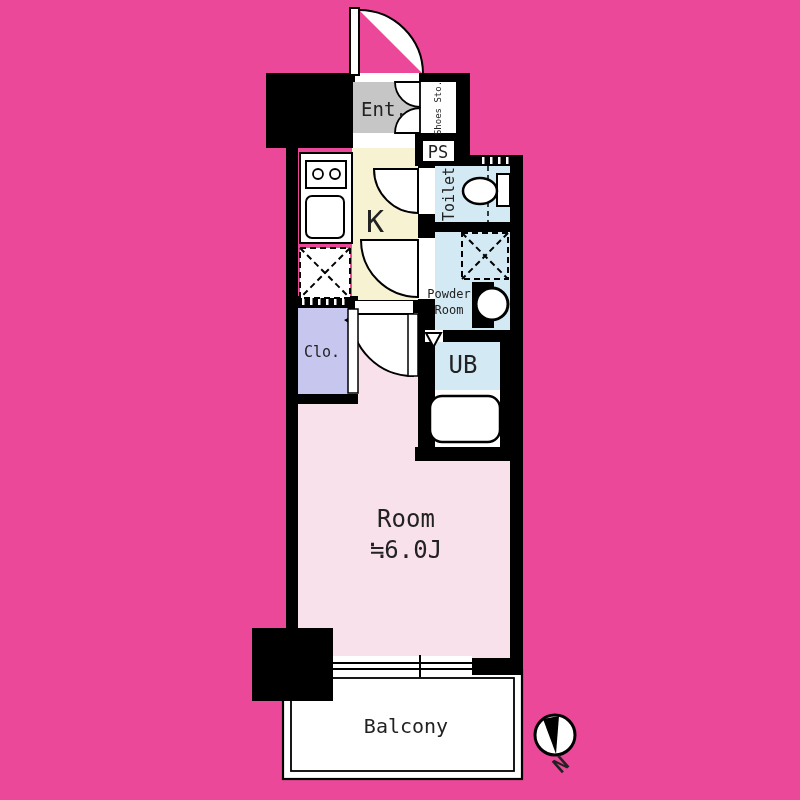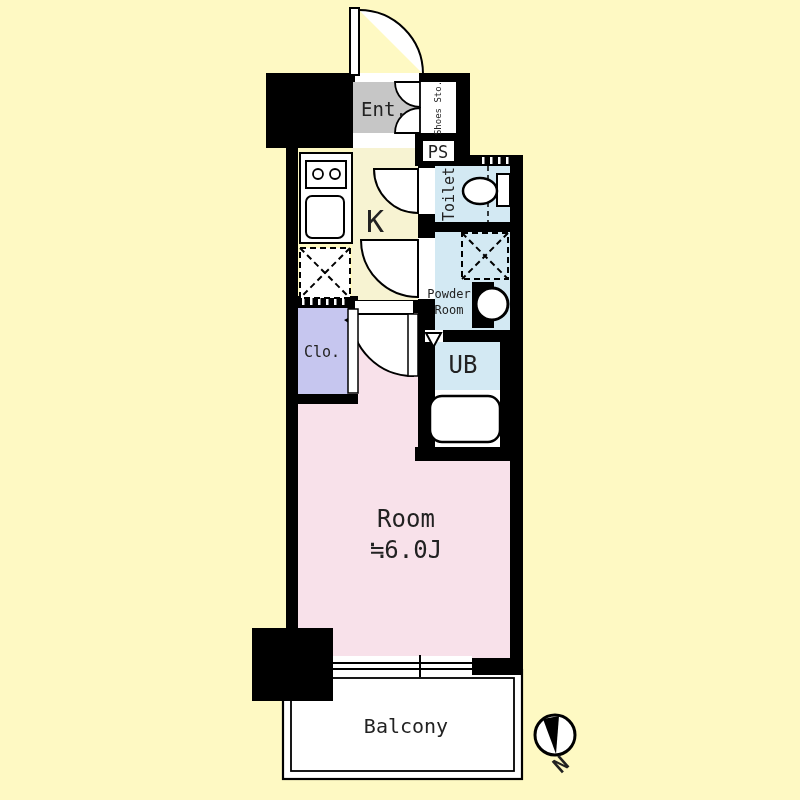--- a/index.html
+++ b/index.html
@@ -1,16 +1,16 @@
 <!DOCTYPE html>
 <html><head>
 <meta charset="utf-8">
 <style>
   html,body{margin:0;padding:0;background:#ffffff;}
-  .stage{width:800px;height:800px;position:relative;background:#fef9c3;}
+  .stage{width:800px;height:800px;position:relative;background:#ec4899;}
   svg{display:block;}
   text{font-family:"DejaVu Sans Mono","Liberation Mono",monospace;fill:#222;}
 </style>
 </head>
 <body>
 
 <div class="stage">
 <svg width="800" height="800" viewBox="0 0 800 800">
 
   <g>

